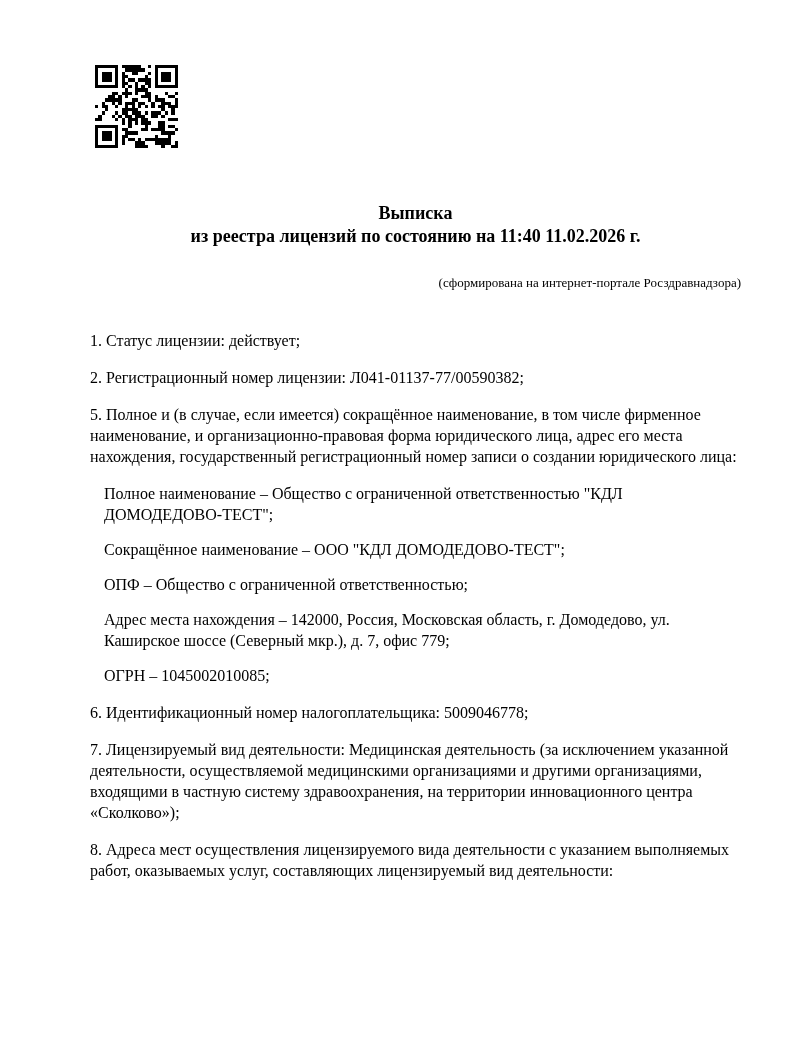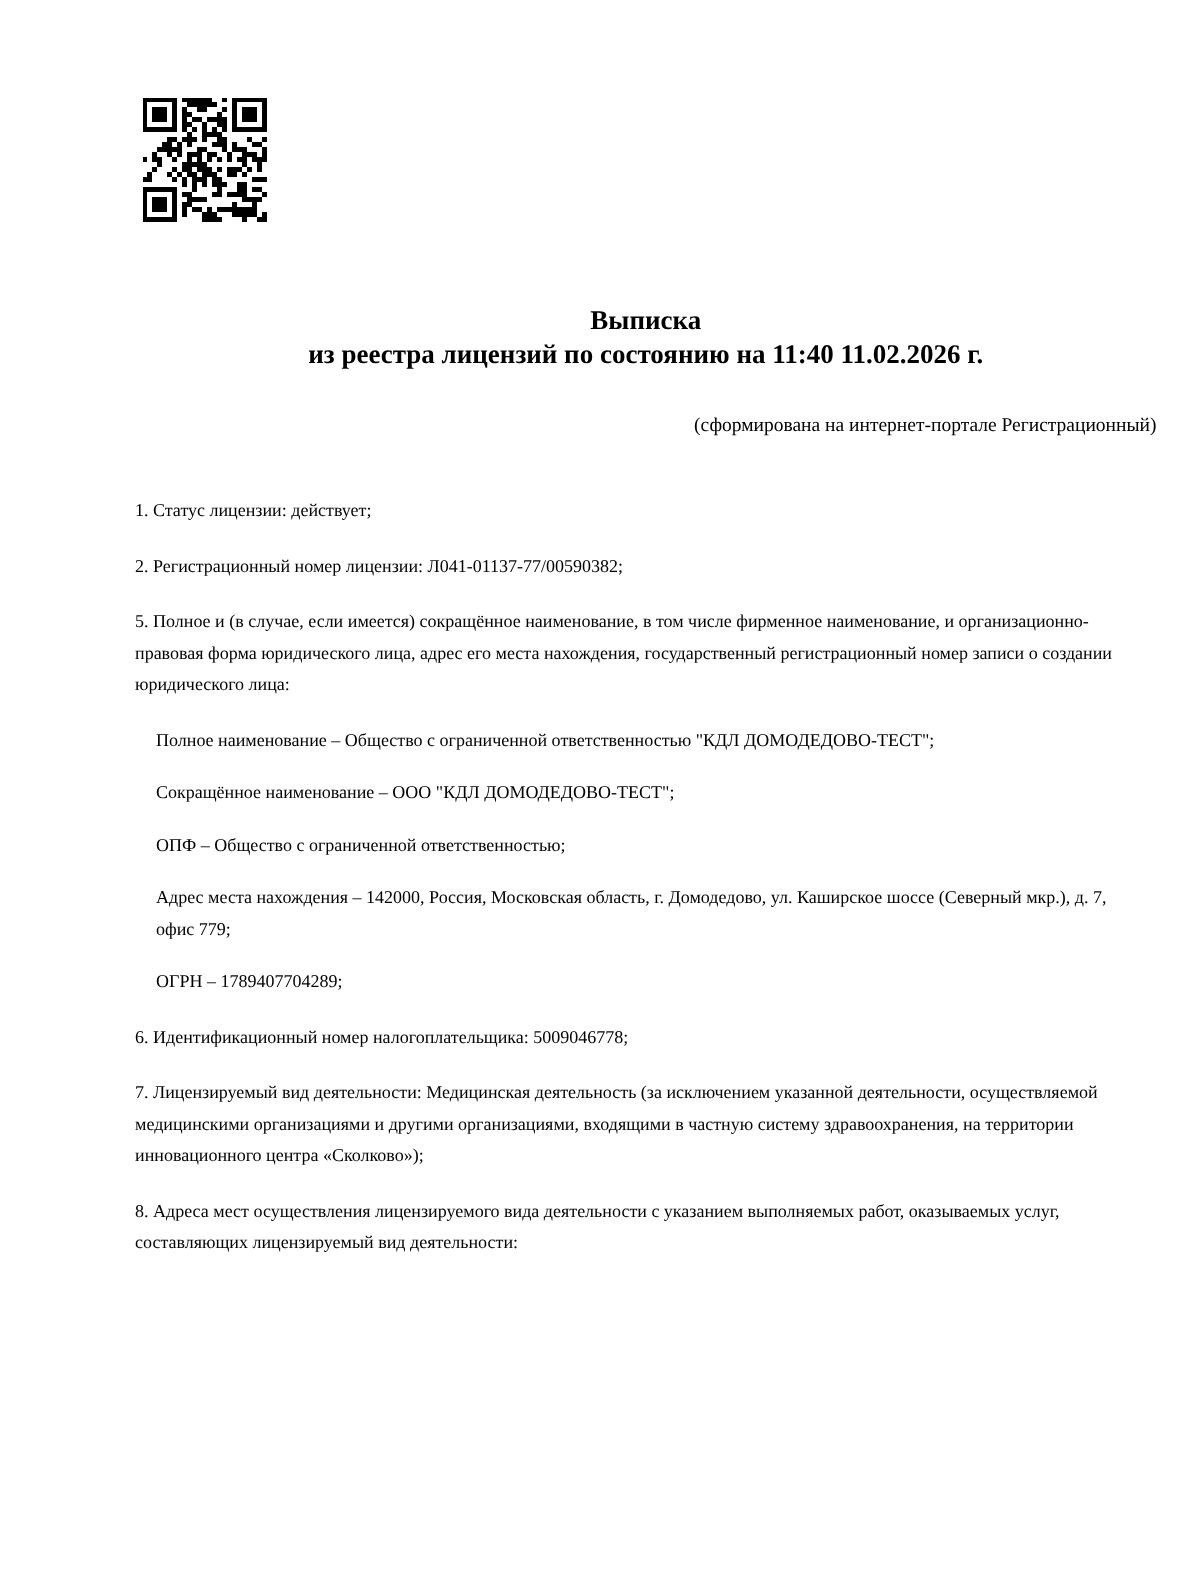--- a/index.html
+++ b/index.html
@@ -6,21 +6,21 @@
   body {
     width: 791px; height: 1054px;
     background: #ffffff;
     color: #000000;
     font-family: "Liberation Serif", serif;
     overflow: hidden;
   }
   .doc {
     box-sizing: border-box;
     width: 791px; height: 861px;
-    padding: 65px 20px 40px 90px;
+    padding: 65px 50px 40px 90px;
   }
   .qr {
     display: block;
     width: 83px; height: 83px;
     margin-left: 5px;
   }
   .title-block {
     margin-top: 54px;
     text-align: center;
     font-weight: 700;
@@ -28,21 +28,21 @@
     line-height: 23px;
   }
   .subtitle {
     margin-top: 27px;
     text-align: right;
     font-size: 13px;
     line-height: 16px;
   }
   .content {
     margin-top: 39px;
-    font-size: 12px;
+    font-size: 16px;
     line-height: 21px;
   }
   .content p { margin: 0 0 16px 0; }
   .org-block { margin: 0 0 16px 0; }
   .org-block div { margin: 14px; }
 </style>
 </head>
 <body>
 
 <div class="doc">
@@ -357,33 +357,33 @@
       <rect x="20" y="24" width="1" height="1" fill="#000"></rect>
       <rect x="23" y="24" width="1" height="1" fill="#000"></rect>
       <rect x="24" y="24" width="1" height="1" fill="#000"></rect>
     </svg>
 
   <div class="title-block">
     <div>Выписка</div>
     <div>из реестра лицензий по состоянию на 11:40 11.02.2026 г.</div>
   </div>
 
-  <div class="subtitle">(сформирована на интернет-портале Регистрационный)</div>
+  <div class="subtitle">(сформирована на интернет-портале Росздравнадзора)</div>
 
   <div class="content">
     <p>1. Статус лицензии: действует;</p>
     <p>2. Регистрационный номер лицензии: Л041-01137-77/00590382;</p>
     <p>5. Полное и (в случае, если имеется) сокращённое наименование, в том числе фирменное наименование, и организационно-правовая форма юридического лица, адрес его места нахождения, государственный регистрационный номер записи о создании юридического лица:</p>
 
     <div class="org-block">
       <div>Полное наименование – Общество с ограниченной ответственностью "КДЛ ДОМОДЕДОВО-ТЕСТ";</div>
       <div>Сокращённое наименование – ООО "КДЛ ДОМОДЕДОВО-ТЕСТ";</div>
       <div>ОПФ – Общество с ограниченной ответственностью;</div>
       <div>Адрес места нахождения – 142000, Россия, Московская область, г. Домодедово, ул. Каширское шоссе (Северный мкр.), д. 7, офис 779;</div>
-      <div>ОГРН – 1789407704289;</div>
+      <div>ОГРН – 1045002010085;</div>
     </div>
 
     <p>6. Идентификационный номер налогоплательщика: 5009046778;</p>
     <p>7. Лицензируемый вид деятельности: Медицинская деятельность (за исключением указанной деятельности, осуществляемой медицинскими организациями и другими организациями, входящими в частную систему здравоохранения, на территории инновационного центра «Сколково»);</p>
     <p>8. Адреса мест осуществления лицензируемого вида деятельности с указанием выполняемых работ, оказываемых услуг, составляющих лицензируемый вид деятельности:</p>
   </div>
 
 </div>
 
 </body></html>

